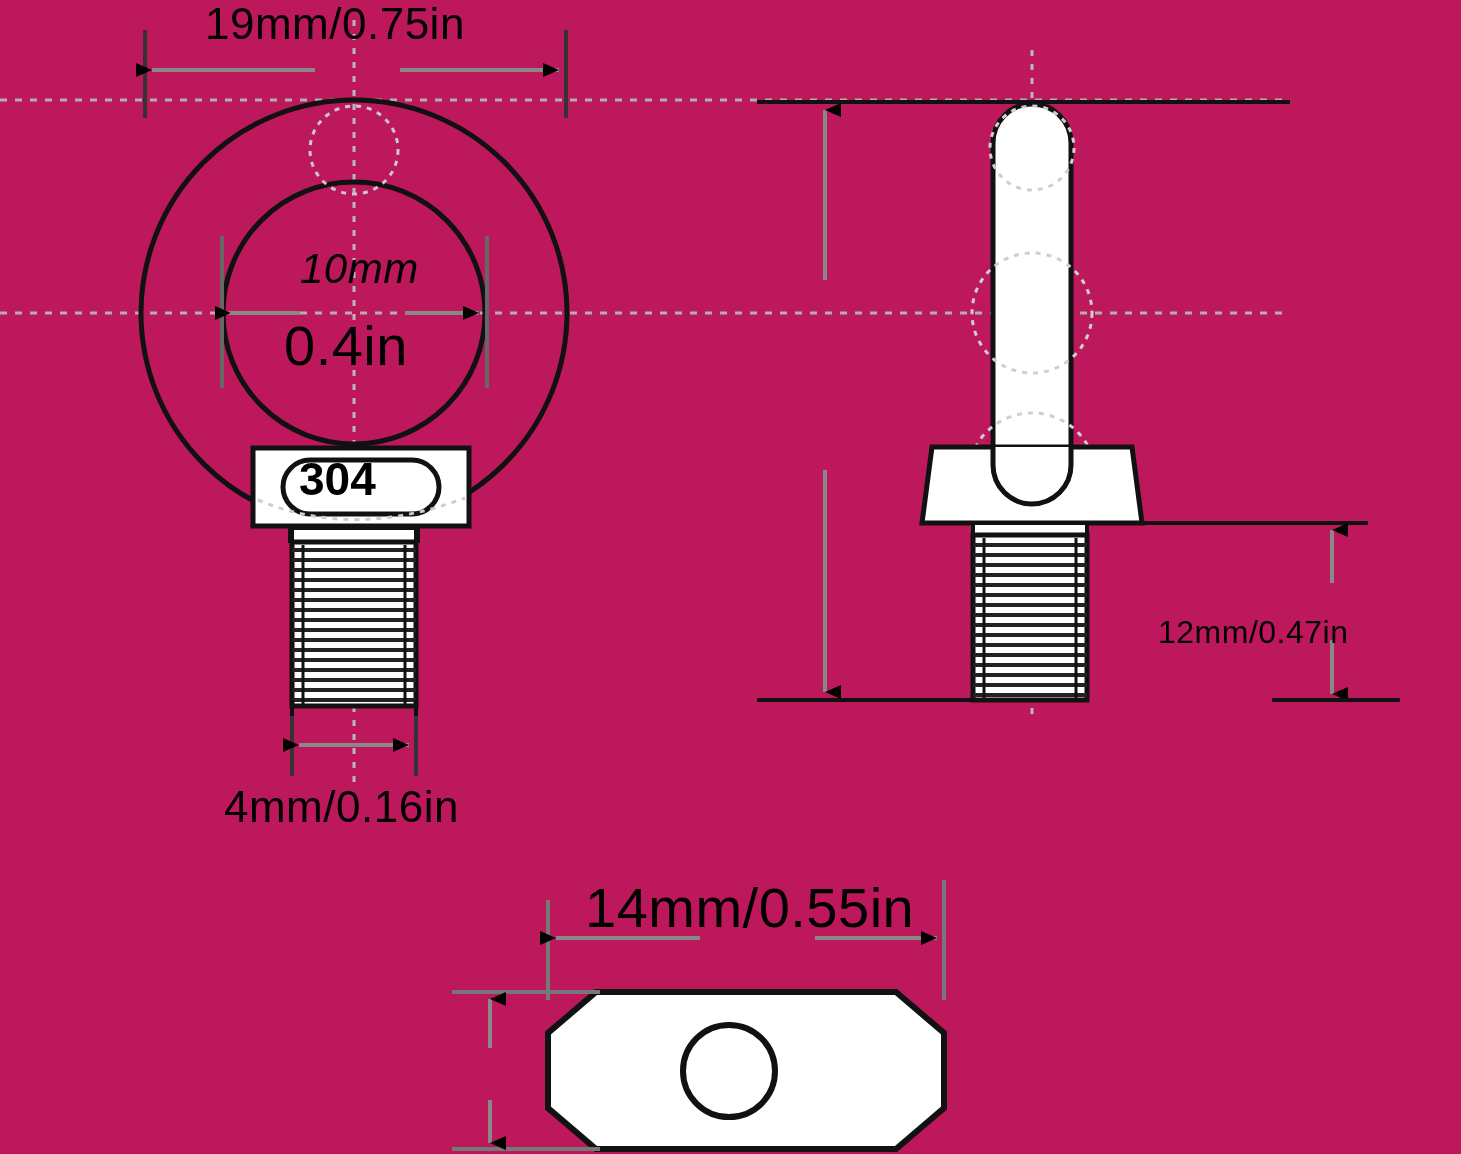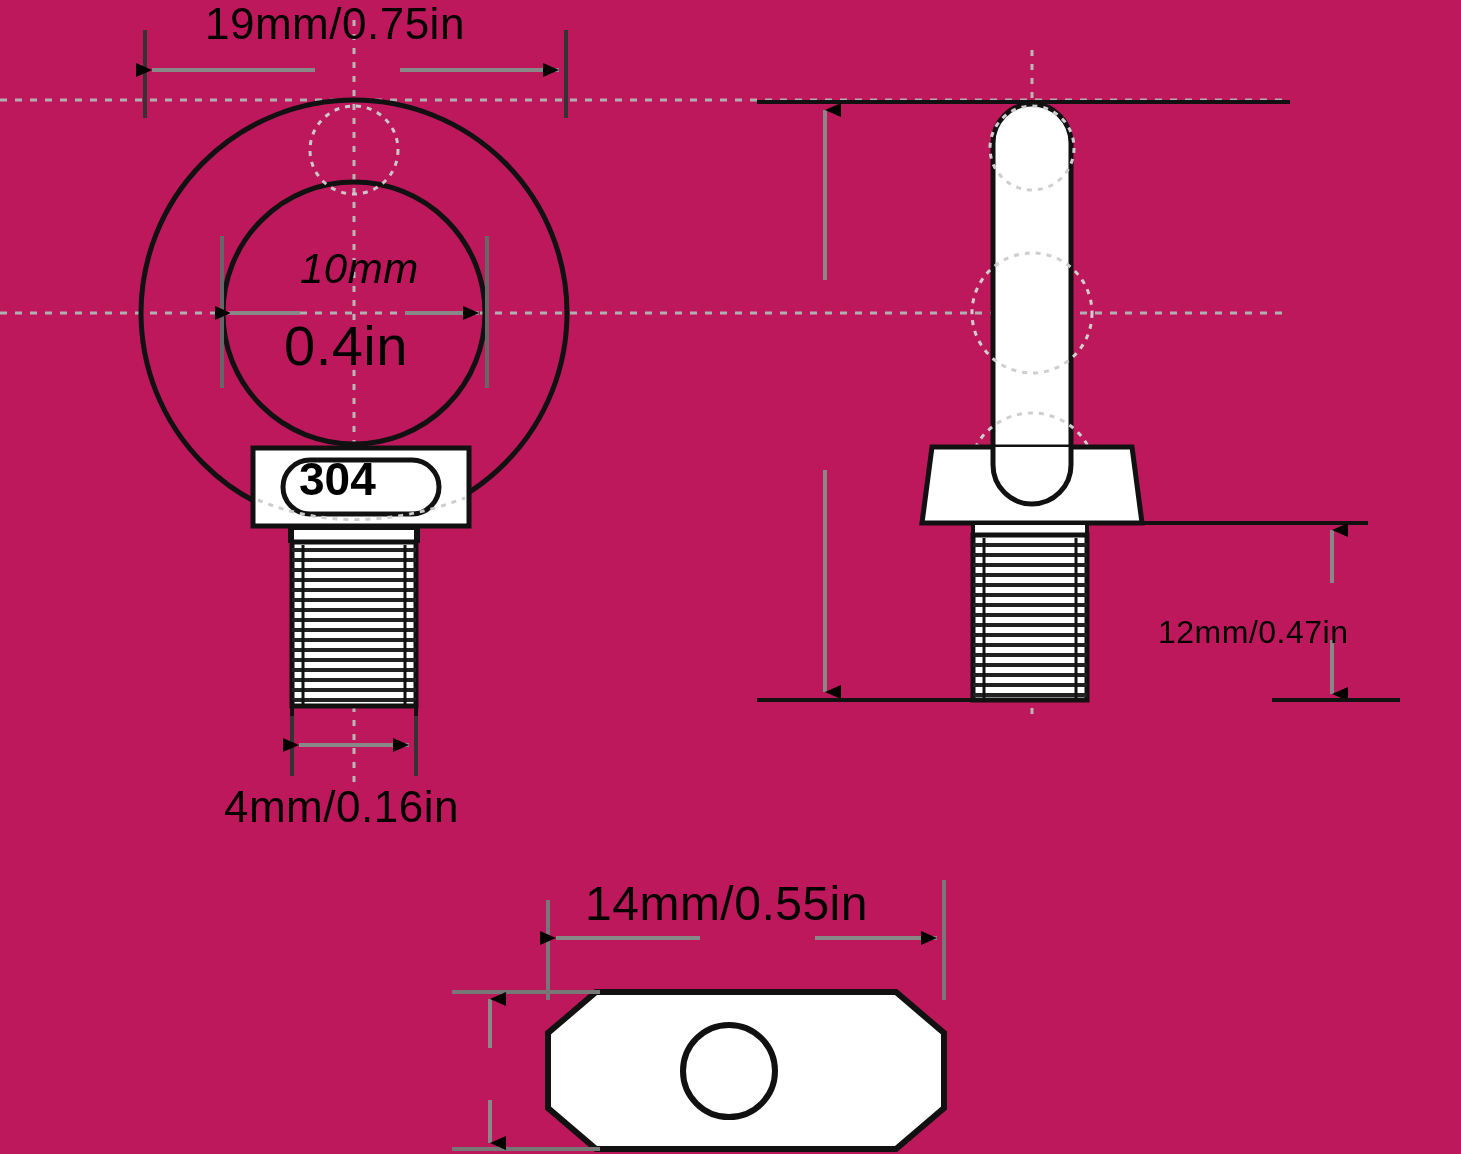--- a/index.html
+++ b/index.html
@@ -31,21 +31,21 @@
     white-space: pre;
     letter-spacing: 0.5px;
     line-height: 1;
   }
   .dim-19  { left: 205px; top: 2px;   font-size: 44px; }
   .dim-10  { left: 300px; top: 248px; font-size: 42px; font-style: italic; }
   .dim-04  { left: 284px; top: 318px; font-size: 56px; }
   .dim-4mm { left: 224px; top: 785px; font-size: 44px; }
   .dim-31  { left: 672px; top: 356px; font-size: 44px; }
   .dim-12  { left: 1158px; top: 608px; font-size: 32px; margin-top: 8px; }
-  .dim-14  { left: 585px; top: 880px; font-size: 48px; }
+  .dim-14  { left: 585px; top: 880px; font-size: 56px; }
   .dim-6   { left: 266px; top: 1063px; font-size: 44px; }
   .stamp-text {
     position: absolute;
     left: 299px;
     top: 456px;
     font-size: 46px;
     color: #000000;
     font-family: "Liberation Sans", sans-serif;
     letter-spacing: 0px;
     line-height: 1;

